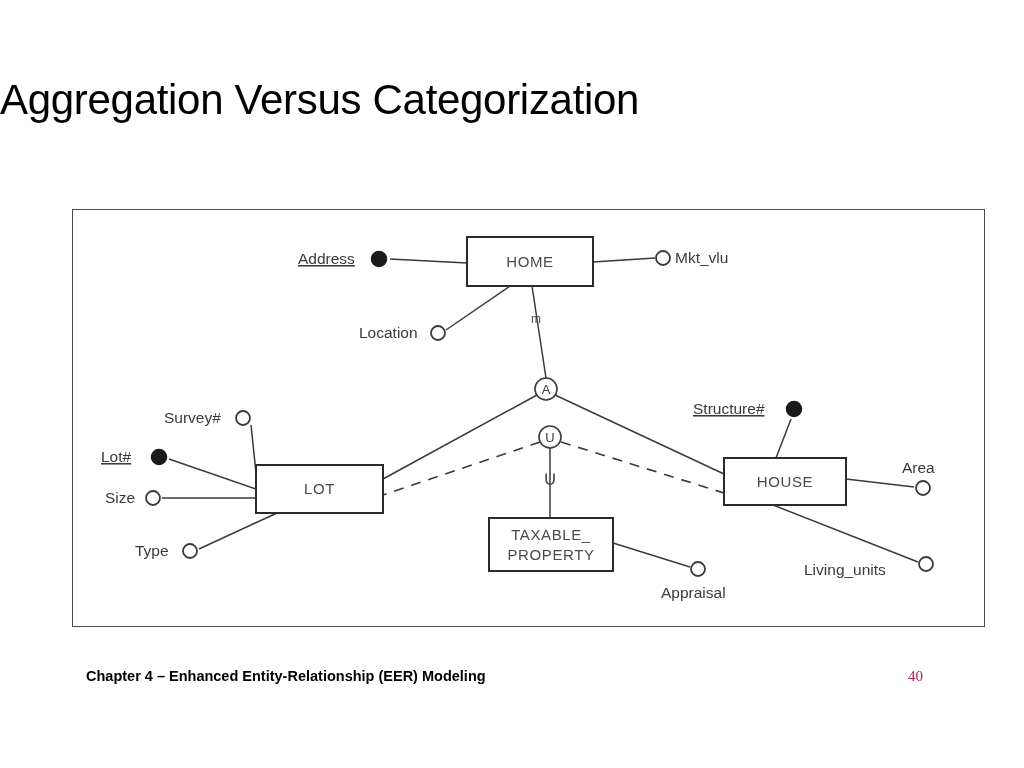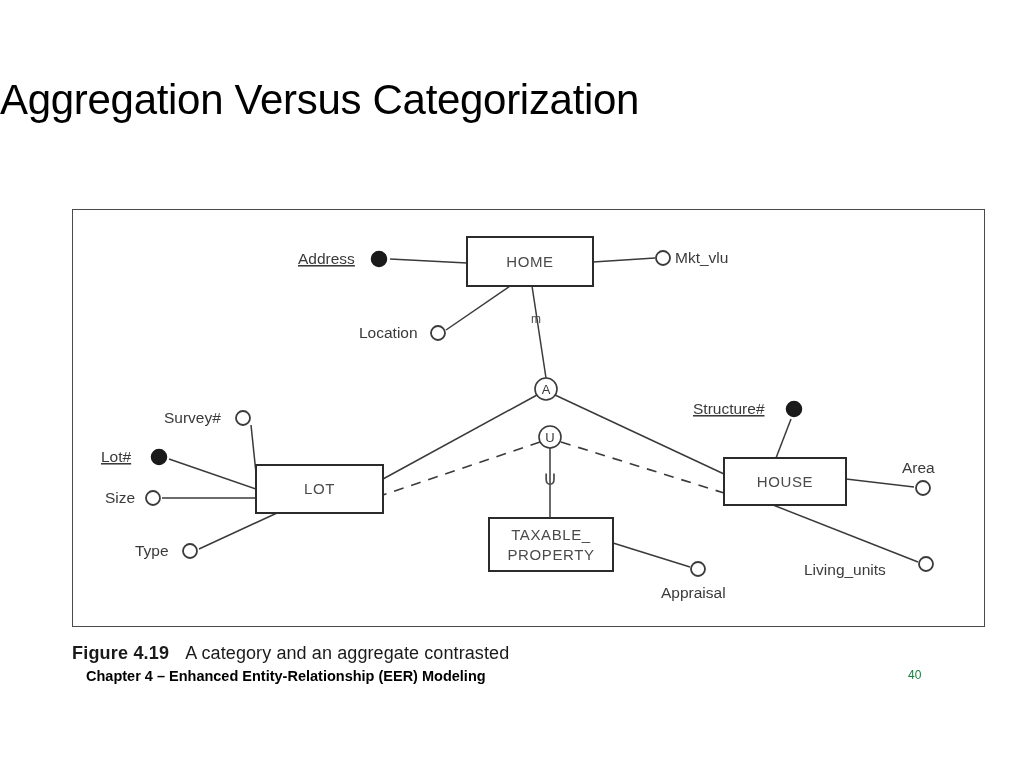--- a/index.html
+++ b/index.html
@@ -81,24 +81,24 @@
     font-family: "Liberation Sans", sans-serif;
     font-size: 14.5px;
     font-weight: bold;
     color: #000000;
     white-space: nowrap;
   }
   #footer-page {
     position: absolute;
     left: 908px;
     top: 0;
-    font-family: Liberation Sans, sans-serif;
-    font-size: 12px;
+    font-family: Liberation Serif, serif;
+    font-size: 15px;
     font-weight: 400;
-    color: #15803d;
+    color: #be185d;
   }
   .ent-box {
     fill: #ffffff;
     stroke: #2b2b2b;
     stroke-width: 2;
   }
   .ent-label {
     font-family: "Liberation Sans", sans-serif;
     font-size: 15px;
     fill: #4a4a4a;
@@ -261,22 +261,19 @@
             <text x="588" y="388" class="attr-label" text-anchor="start">Appraisal</text>
           </g>
         </g>
       <g id="layer-annotations">
           <text x="463" y="113" class="card-label">m</text>
           <text x="477" y="275" class="subset-glyph">∪</text>
         </g>
     </svg>
   </div>
 
-  <div id="figure-caption">
-    <span class="cap-label">Figure 4.19</span><span class="cap-text">A category and an aggregate contrasted</span>
-  </div>
 
   <div id="footer">
     <div id="footer-text">Chapter 4 – Enhanced Entity-Relationship (EER) Modeling</div>
     <div id="footer-page">40</div>
   </div>
 
 </div>
 
 </body></html>

